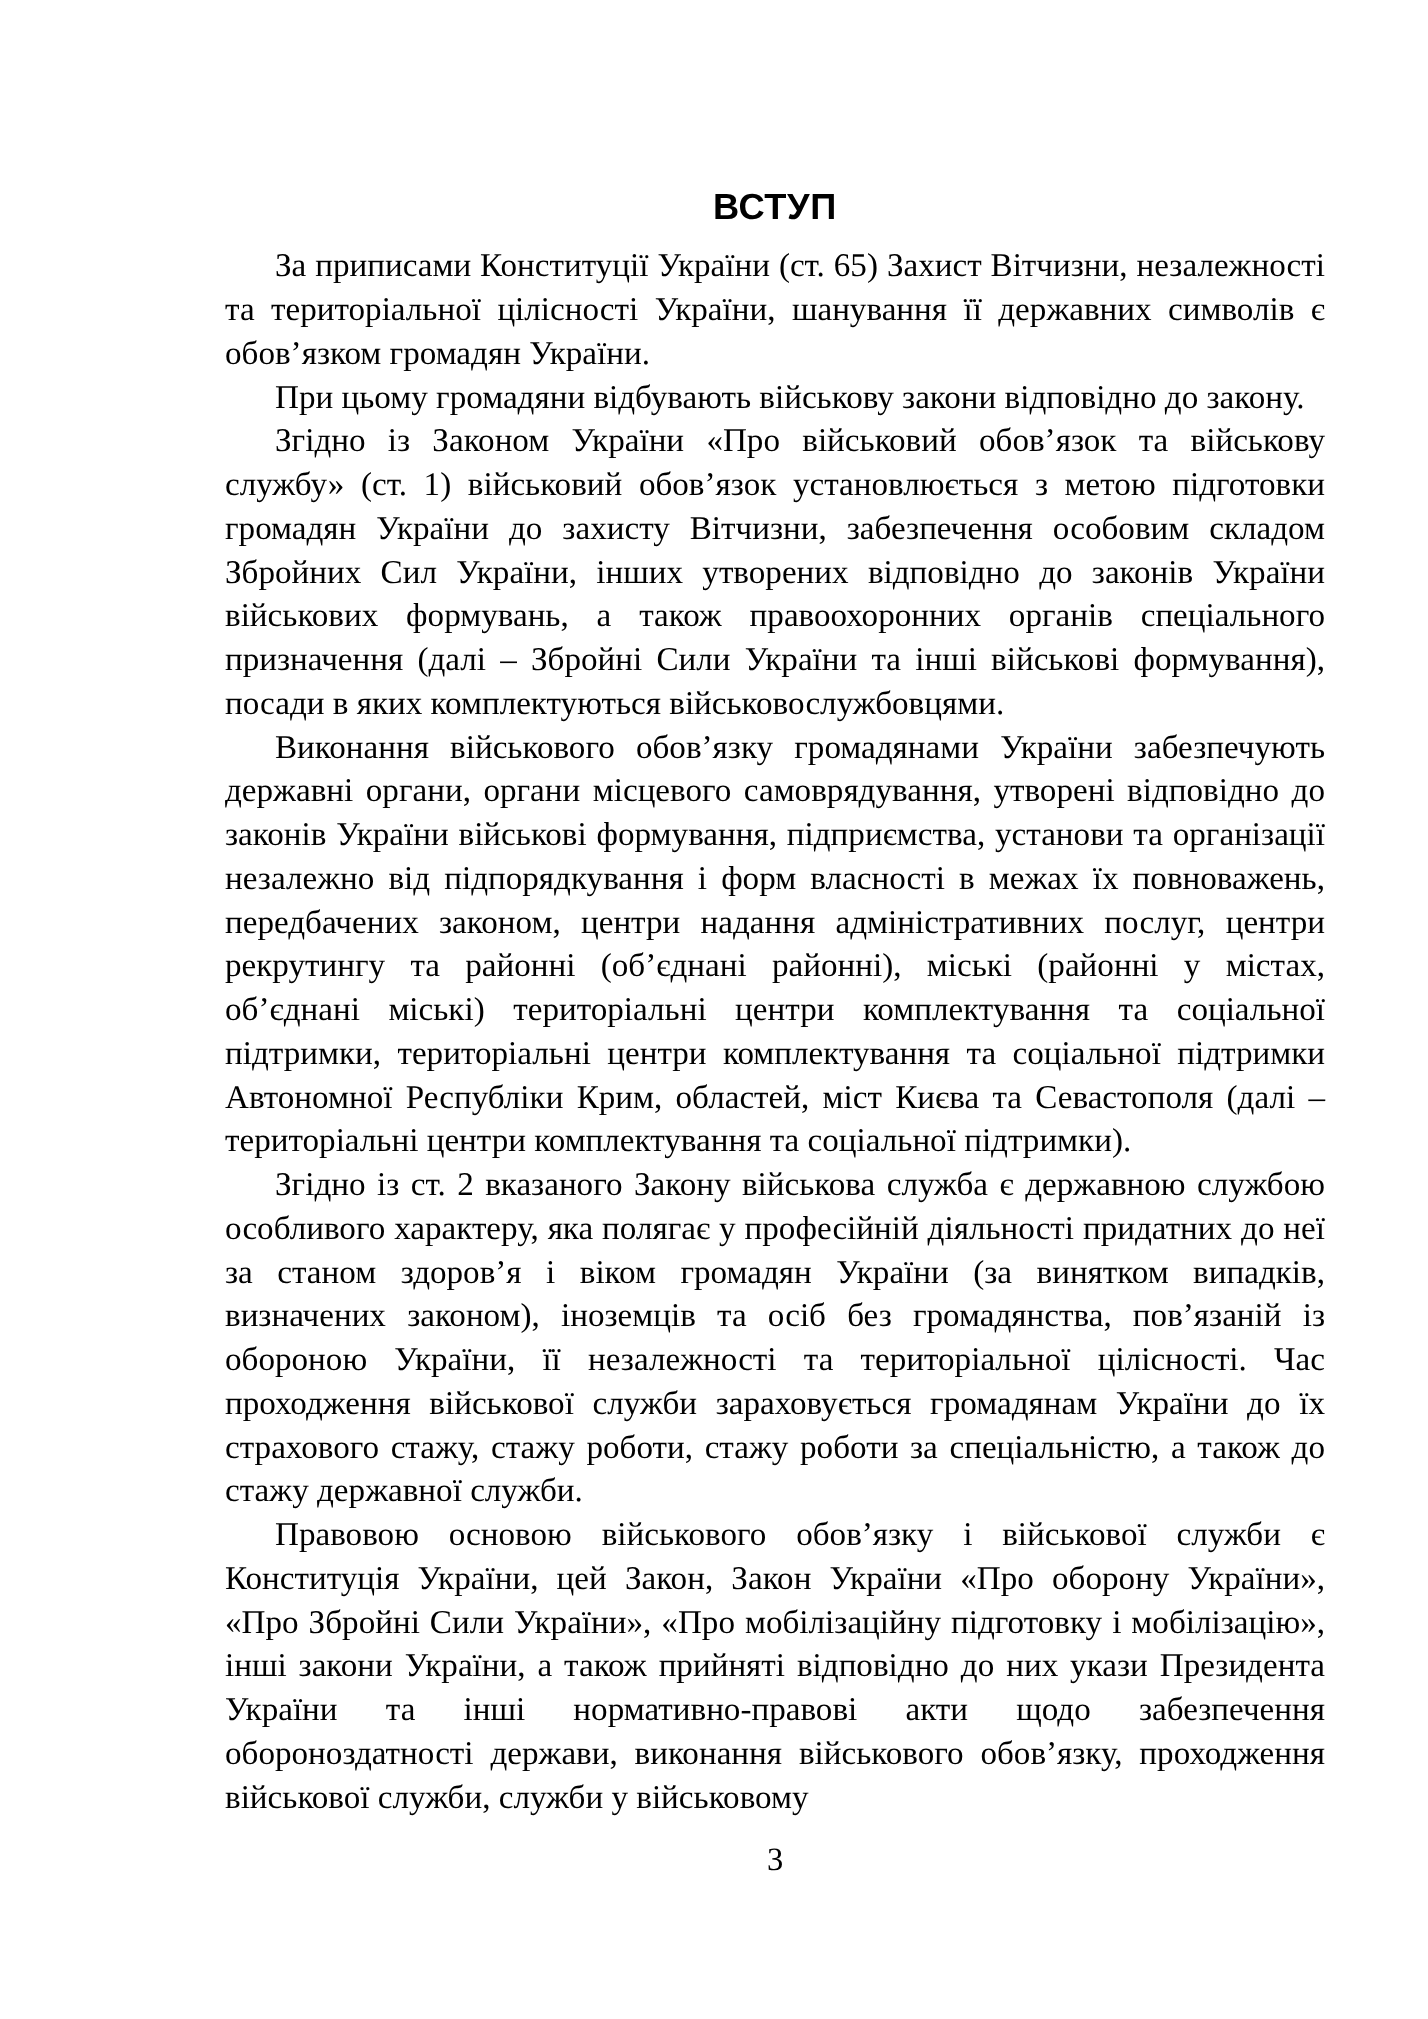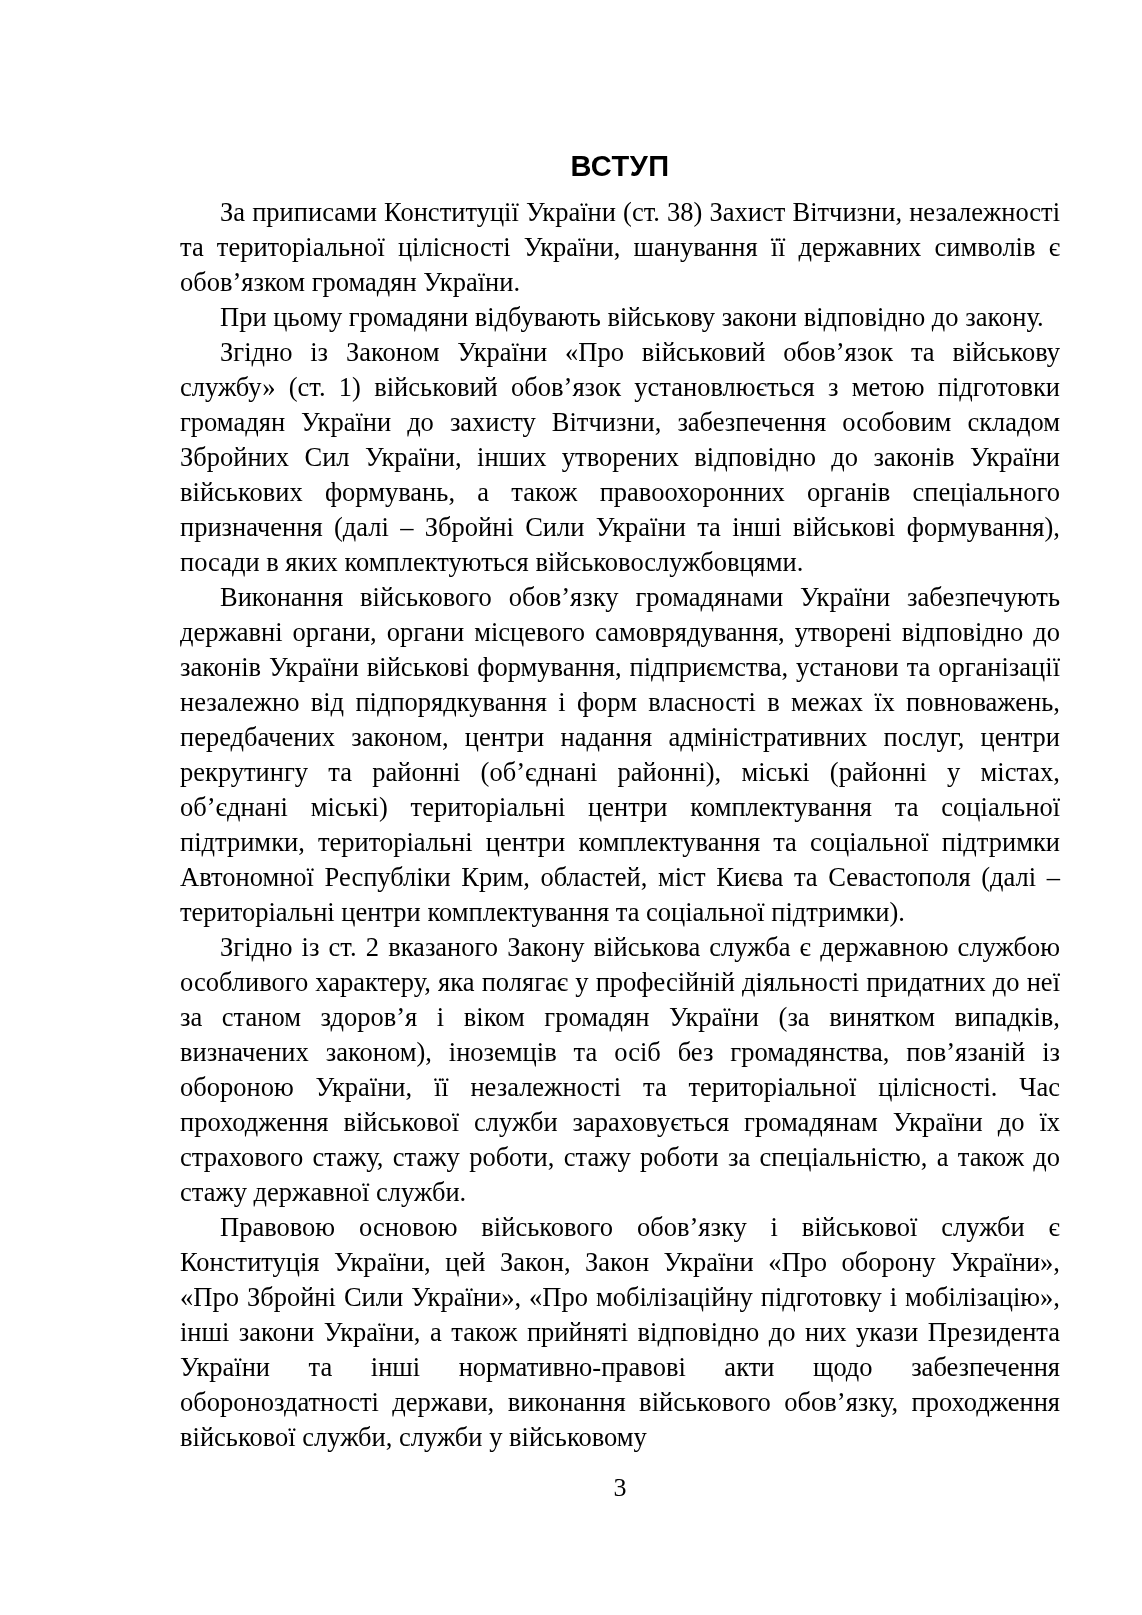--- a/index.html
+++ b/index.html
@@ -68,21 +68,21 @@
   }
 </style>
 </head>
 <body>
 
 <div class="page">
 
   <h1 class="page-title">ВСТУП</h1>
 
   <div class="body-column">
-    <p>За приписами Конституції України (ст. 38) Захист Вітчизни, незалежності та територіальної цілісності України, шанування її державних символів є обов’язком громадян України.</p>
+    <p>За приписами Конституції України (ст. 65) Захист Вітчизни, незалежності та територіальної цілісності України, шанування її державних символів є обов’язком громадян України.</p>
     <p>При цьому громадяни відбувають військову закони відповідно до закону.</p>
     <p>Згідно із Законом України «Про військовий обов’язок та військову службу» (ст. 1) військовий обов’язок установлюється з метою підготовки громадян України до захисту Вітчизни, забезпечення особовим складом Збройних Сил України, інших утворених відповідно до законів України військових формувань, а також правоохоронних органів спеціального призначення (далі – Збройні Сили України та інші військові формування), посади в яких комплектуються військовослужбовцями.</p>
     <p>Виконання військового обов’язку громадянами України забезпечують державні органи, органи місцевого самоврядування, утворені відповідно до законів України військові формування, підприємства, установи та організації незалежно від підпорядкування і форм власності в межах їх повноважень, передбачених законом, центри надання адміністративних послуг, центри рекрутингу та районні (об’єднані районні), міські (районні у містах, об’єднані міські) територіальні центри комплектування та соціальної підтримки, територіальні центри комплектування та соціальної підтримки Автономної Республіки Крим, областей, міст Києва та Севастополя (далі – територіальні центри комплектування та соціальної підтримки).</p>
     <p>Згідно із ст. 2 вказаного Закону військова служба є державною службою особливого характеру, яка полягає у професійній діяльності придатних до неї за станом здоров’я і віком громадян України (за винятком випадків, визначених законом), іноземців та осіб без громадянства, пов’язаній із обороною України, її незалежності та територіальної цілісності. Час проходження військової служби зараховується громадянам України до їх страхового стажу, стажу роботи, стажу роботи за спеціальністю, а також до стажу державної служби.</p>
     <p>Правовою основою військового обов’язку і військової служби є Конституція України, цей Закон, Закон України «Про оборону України», «Про Збройні Сили України», «Про мобілізаційну підготовку і мобілізацію», інші закони України, а також прийняті відповідно до них укази Президента України та інші нормативно-правові акти щодо забезпечення обороноздатності держави, виконання військового обов’язку, проходження військової служби, служби у військовому</p>
   </div>
 
   <div class="page-number">3</div>
 
 </div>

